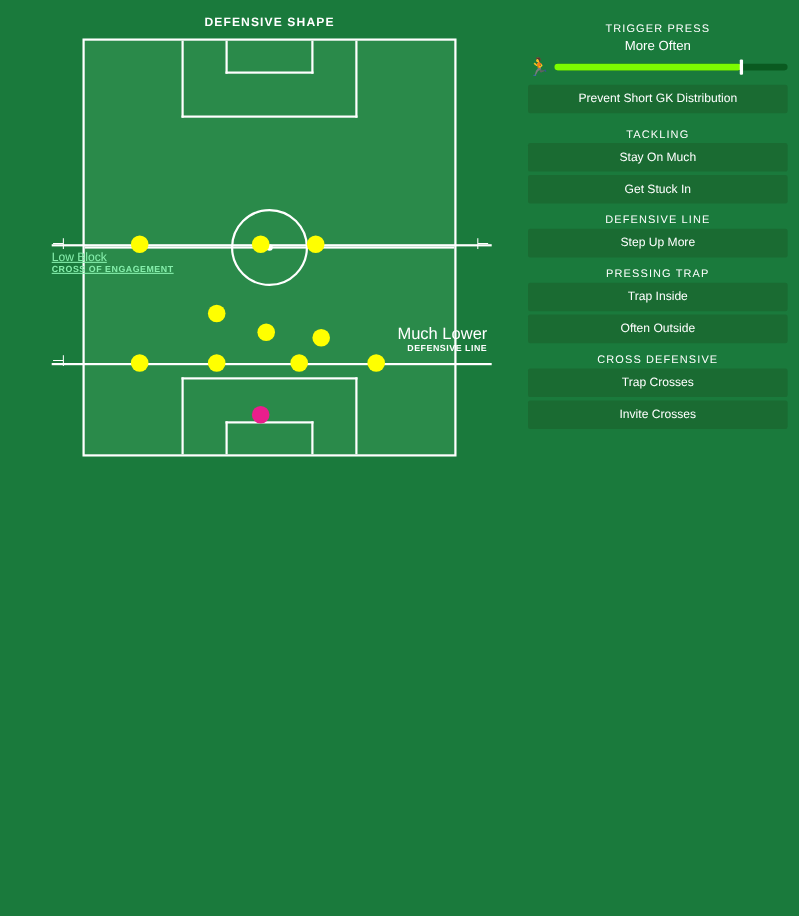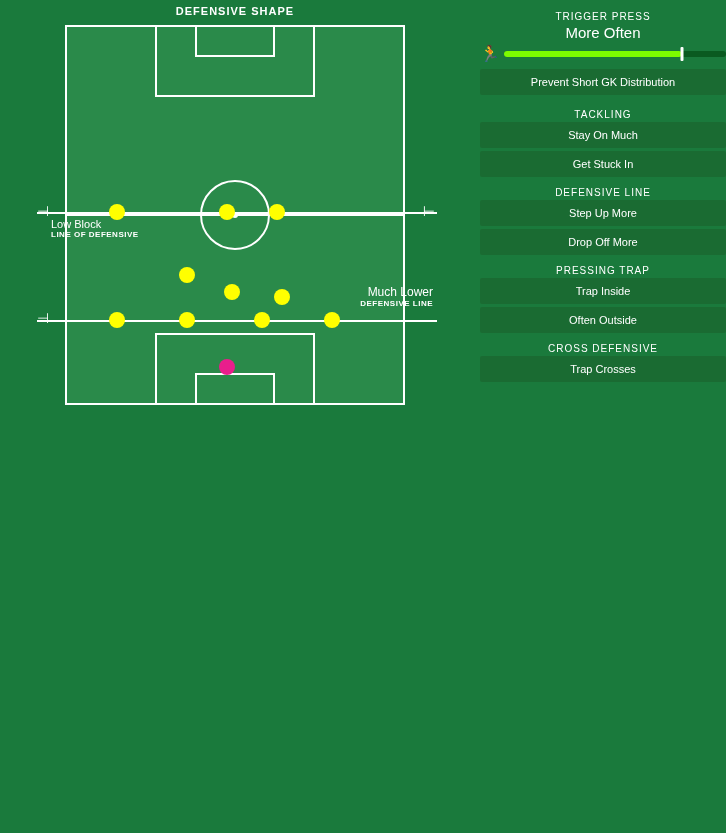--- a/index.html
+++ b/index.html
@@ -7,21 +7,21 @@
       width: 726px;
       height: 833px;
       background-color: #1a7a3c;
       font-family: Arial, sans-serif;
       overflow: hidden;
     }
     .main-container {
       display: flex;
       width: 726px;
       height: 833px;
-      gap: 10px;
+      padding: 10px;
     }
     
     .left-panel {
       flex: 0 0 470px;
       display: flex;
       flex-direction: column;
       align-items: center;
     }
     .panel-title {
       color: white;
@@ -174,21 +174,21 @@
       margin-bottom: 2px;
     }
     .trigger-section {
       display: flex;
       flex-direction: column;
       align-items: center;
       margin-bottom: 4px;
     }
     .trigger-label {
       color: white;
-      font-size: 15px;
+      font-size: 12px;
       text-align: center;
       margin-bottom: 3px;
     }
     .slider-container {
       display: flex;
       align-items: center;
       width: 100%;
       gap: 4px;
       margin-bottom: 6px;
     }
@@ -282,29 +282,29 @@
           <div class="player-dot" style="left:265px; top:293px;"></div>
 
           <div class="player-dot gk" style="left:160px; top:340px;"></div>
         </div>
       </div>
 
       <div style="position:absolute; left:2px; top:178px; color:white; font-size:14px;">⊣</div>
 
       <div style="position:absolute; right:0px; top:178px; color:white; font-size:14px;">⊢</div>
 
-      <div style="position:absolute; left:16px; top:193px; color:#ffffff;">
+      <div style="position:absolute; left:2px; top:193px; color:#86efac;text-decoration:underline;">
         <div style="font-size:11px;">Low Block</div>
-        <div style="font-size:8px; font-weight:bold; letter-spacing:0.5px;">LINE OF DEFENSIVE</div>
+        <div style="font-size:8px; font-weight:bold; letter-spacing:0.5px;">CROSS OF ENGAGEMENT</div>
       </div>
 
       <div style="position:absolute; left:2px; top:285px; color:white; font-size:14px;">⊣</div>
 
       <div style="position:absolute; right:2px; top:260px; color:white; text-align:right;">
-        <div style="font-size:12px;">Much Lower</div>
+        <div style="font-size:15px;">Much Lower</div>
         <div style="font-size:8px; font-weight:bold; letter-spacing:0.5px;">DEFENSIVE LINE</div>
       </div>
     </div>
   </div>
 
   <div class="right-panel">
 
     <div class="trigger-section">
       <div class="section-title">TRIGGER PRESS</div>
       <div class="trigger-label">More Often</div>
@@ -325,33 +325,33 @@
       <div class="btn-group">
         <button class="tactic-btn">Stay On Much</button>
         <button class="tactic-btn">Get Stuck In</button>
       </div>
     </div>
 
     <div>
       <div class="section-title">DEFENSIVE LINE</div>
       <div class="btn-group">
         <button class="tactic-btn">Step Up More</button>
-        <button class="tactic-btn">Drop Off More</button>
       </div>
     </div>
 
     <div>
       <div class="section-title">PRESSING TRAP</div>
       <div class="btn-group">
         <button class="tactic-btn">Trap Inside</button>
         <button class="tactic-btn">Often Outside</button>
       </div>
     </div>
 
     <div>
       <div class="section-title">CROSS DEFENSIVE</div>
       <div class="btn-group">
         <button class="tactic-btn">Trap Crosses</button>
+        <button class="tactic-btn">Invite Crosses</button>
       </div>
     </div>
 
   </div>
 </div>
 
 </body></html>

